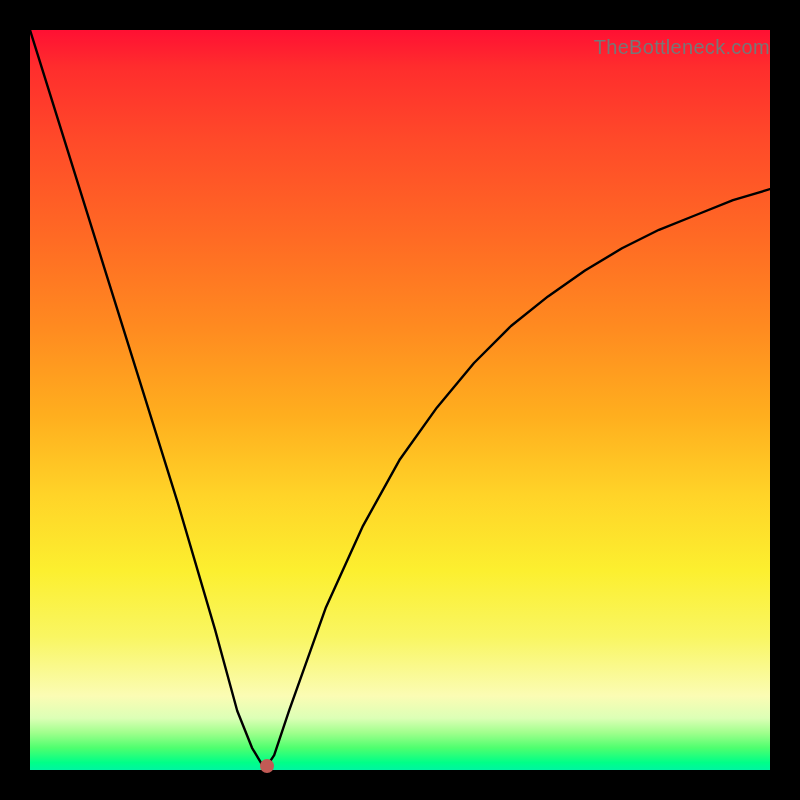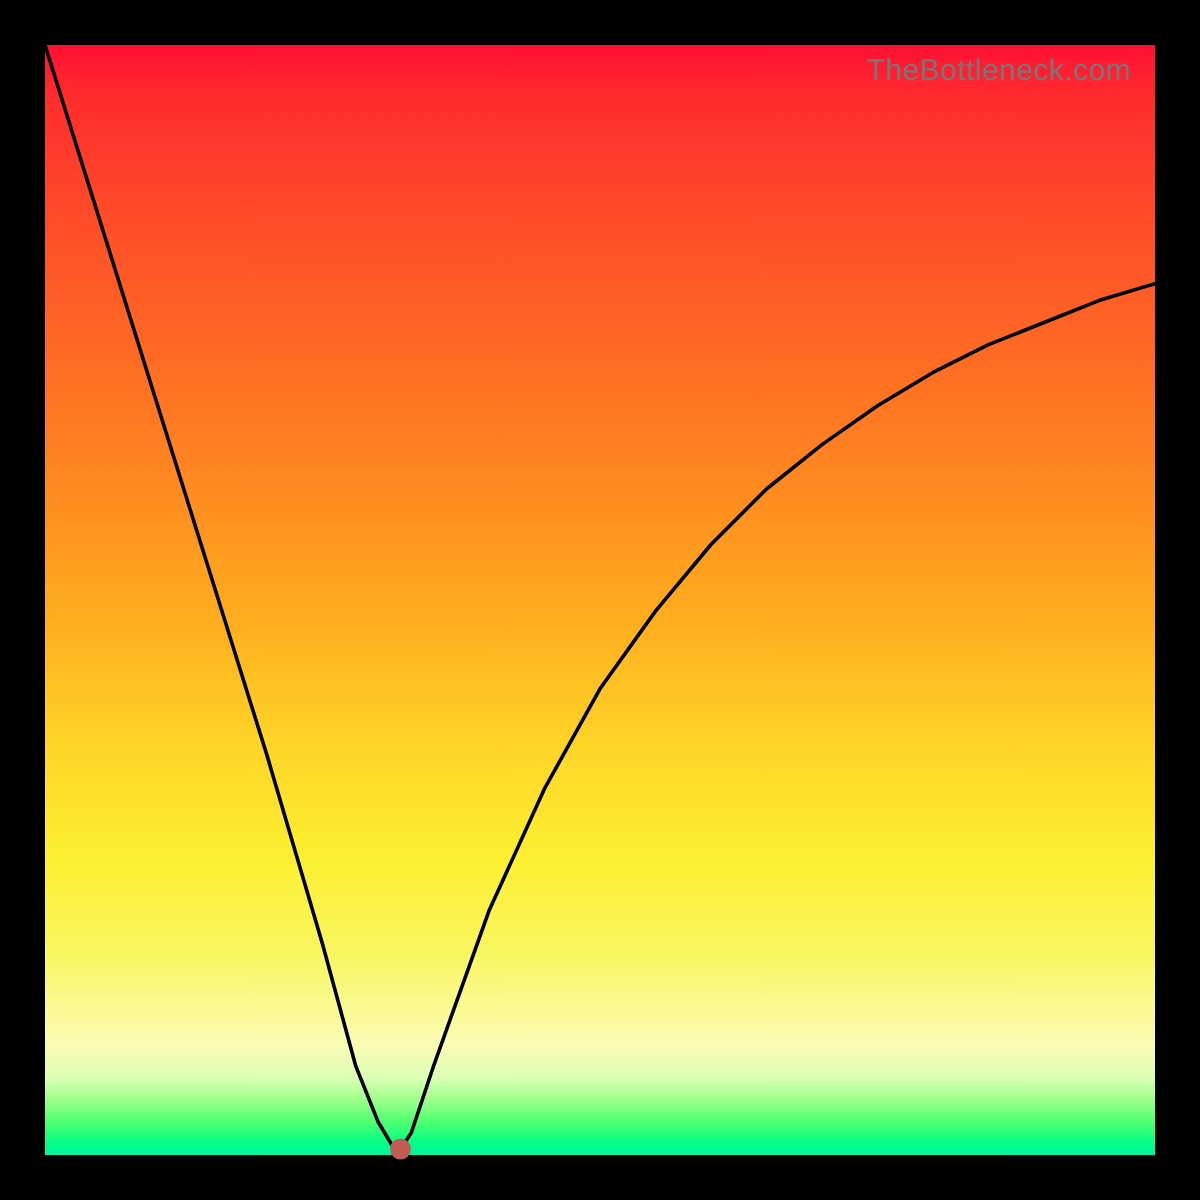--- a/index.html
+++ b/index.html
@@ -39,21 +39,21 @@
       #dcffb6 93%,
       #9fff8c 95%,
       #4fff6f 97%,
       #00ff88 99%,
       #00f5a2 100%
     );
   }
   .watermark {
     position: absolute;
     top: 6px;
-    right: 16px;
+    right: 0;
     color: #777;
     font-size: 20px;
     font-weight: 500;
     letter-spacing: 0.3px;
     user-select: none;
     text-align: center;
   }
   svg.curve {
     position: absolute;
     left: 0;

